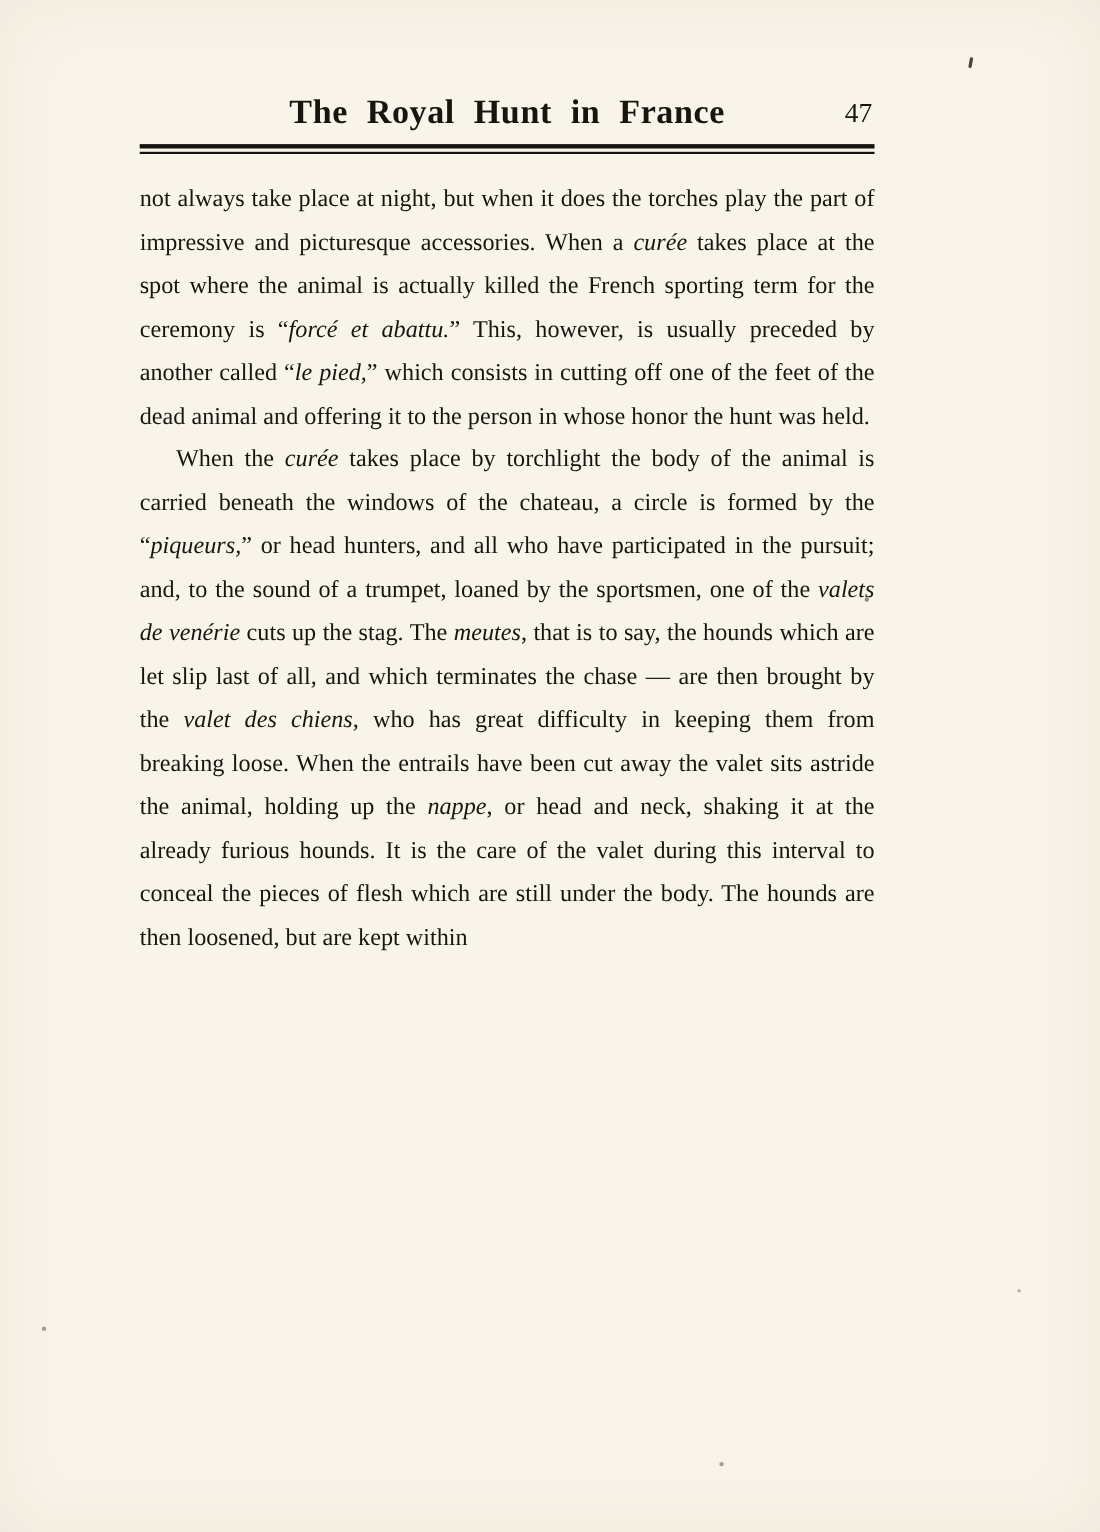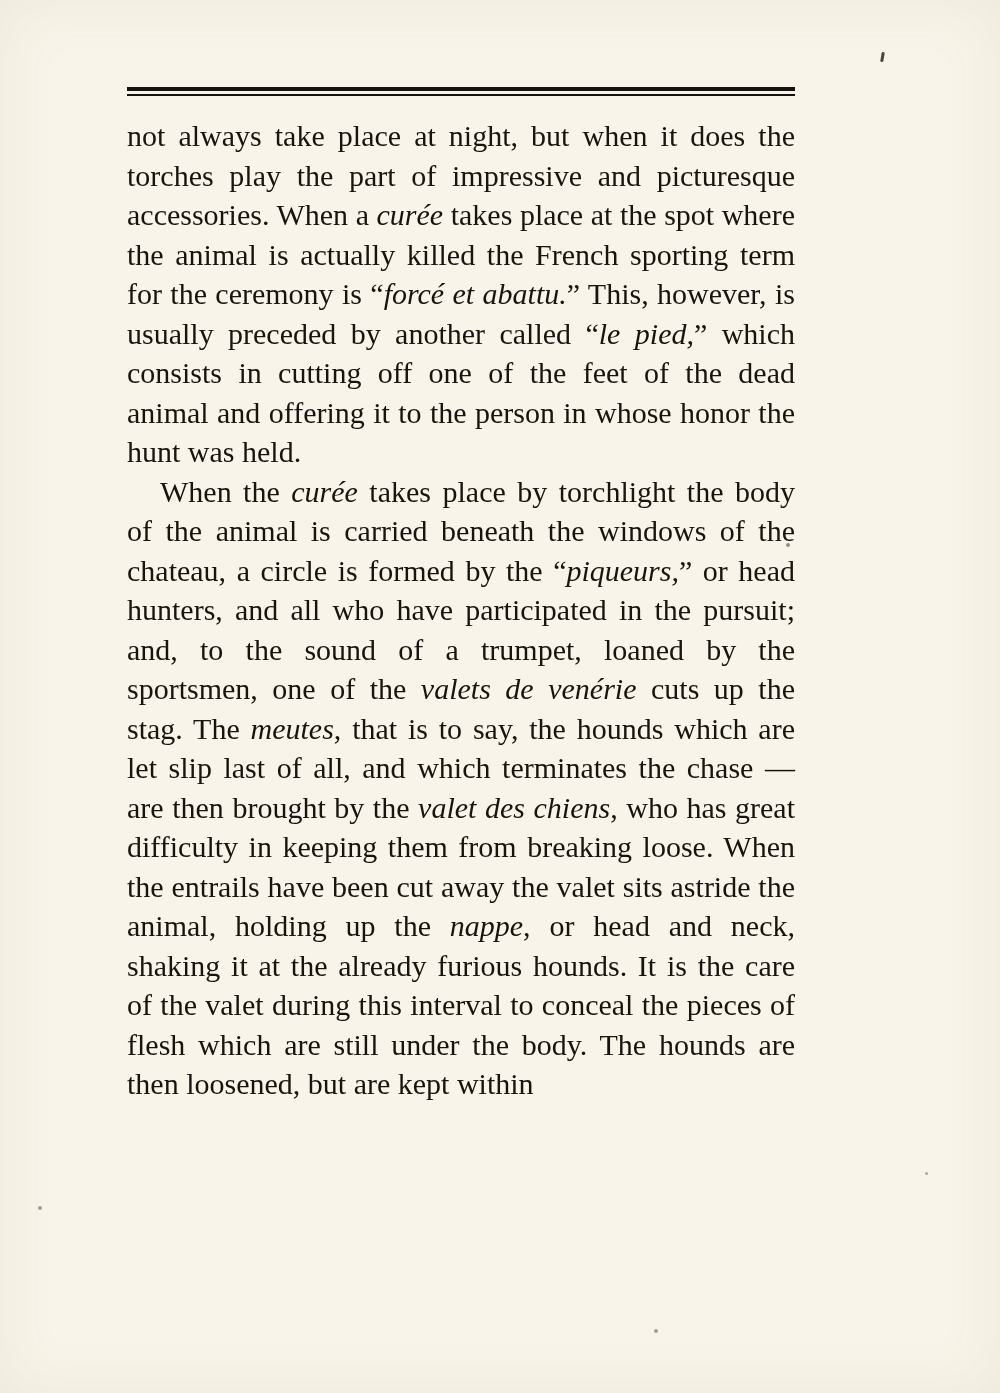--- a/index.html
+++ b/index.html
@@ -44,21 +44,21 @@
     font-weight: 400;
   }
   .double-rule {
     height: 3px;
     border-top: 4px solid #15130f;
     border-bottom: 2px solid #15130f;
     margin-top: 3px;
   }
   .body-text {
     margin-top: 20px;
-    font-size: 30px;
+    font-size: 22px;
     line-height: 39.5px;
     text-align: justify;
   }
   .para {
     margin: 0;
   }
   .para.indent {
     text-indent: 33px;
   }
   .para i {
@@ -73,20 +73,24 @@
   .speck-2 { left: 786px; top: 543px; width: 4px; height: 4px; border-radius: 50%; opacity: 0.7; }
   .speck-3 { left: 38px; top: 1206px; width: 4px; height: 4px; border-radius: 50%; opacity: 0.6; }
   .speck-4 { left: 654px; top: 1329px; width: 4px; height: 4px; border-radius: 50%; opacity: 0.6; }
   .speck-5 { left: 925px; top: 1172px; width: 3px; height: 3px; border-radius: 50%; opacity: 0.5; }
 </style>
 </head>
 <body>
 
 <div class="page">
   <div class="content">
+    <header class="page-header">
+      <div class="running-title">The Royal Hunt in France</div>
+      <div class="page-number">47</div>
+    </header>
     <div class="double-rule"></div>
     <main class="body-text">
         <p class="para"><span>not always take place at night, but when it does the torches play the part of impressive and picturesque accessories. When a </span><i>curée</i><span> takes place at the spot where the animal is actually killed the French sporting term for the ceremony is “</span><i>forcé et abattu.</i><span>” This, however, is usually preceded by another called “</span><i>le pied,</i><span>” which consists in cutting off one of the feet of the dead animal and offering it to the person in whose honor the hunt was held.</span></p>
         <p class="para indent"><span>When the </span><i>curée</i><span> takes place by torchlight the body of the animal is carried beneath the windows of the chateau, a circle is formed by the “</span><i>piqueurs,</i><span>” or head hunters, and all who have participated in the pursuit; and, to the sound of a trumpet, loaned by the sportsmen, one of the </span><i>valets de venérie</i><span> cuts up the stag. The </span><i>meutes</i><span>, that is to say, the hounds which are let slip last of all, and which terminates the chase — are then brought by the </span><i>valet des chiens</i><span>, who has great difficulty in keeping them from breaking loose. When the entrails have been cut away the valet sits astride the animal, holding up the </span><i>nappe</i><span>, or head and neck, shaking it at the already furious hounds. It is the care of the valet during this interval to conceal the pieces of flesh which are still under the body. The hounds are then loosened, but are kept within</span></p>
       </main>
   </div>
 
   <div class="speck speck-1"></div>
   <div class="speck speck-2"></div>
   <div class="speck speck-3"></div>

